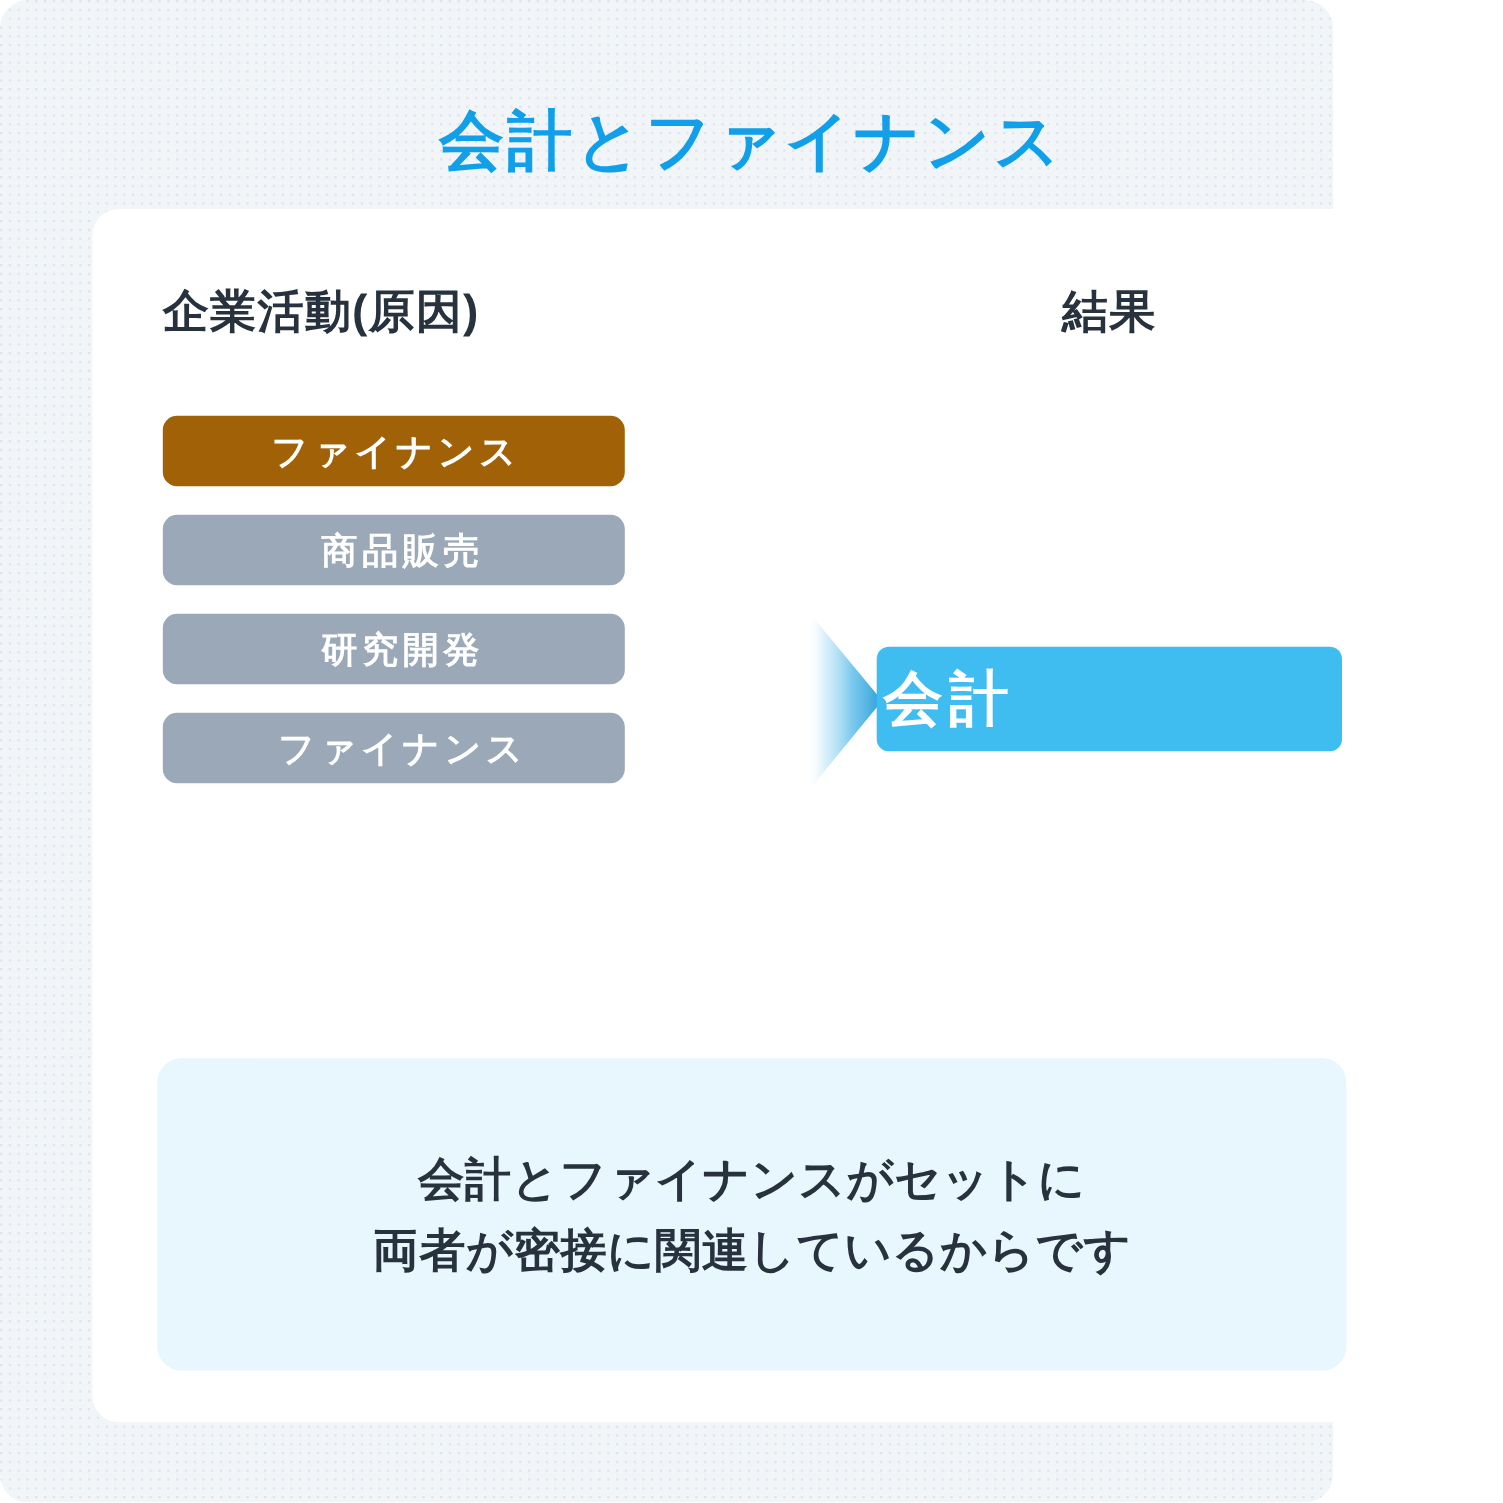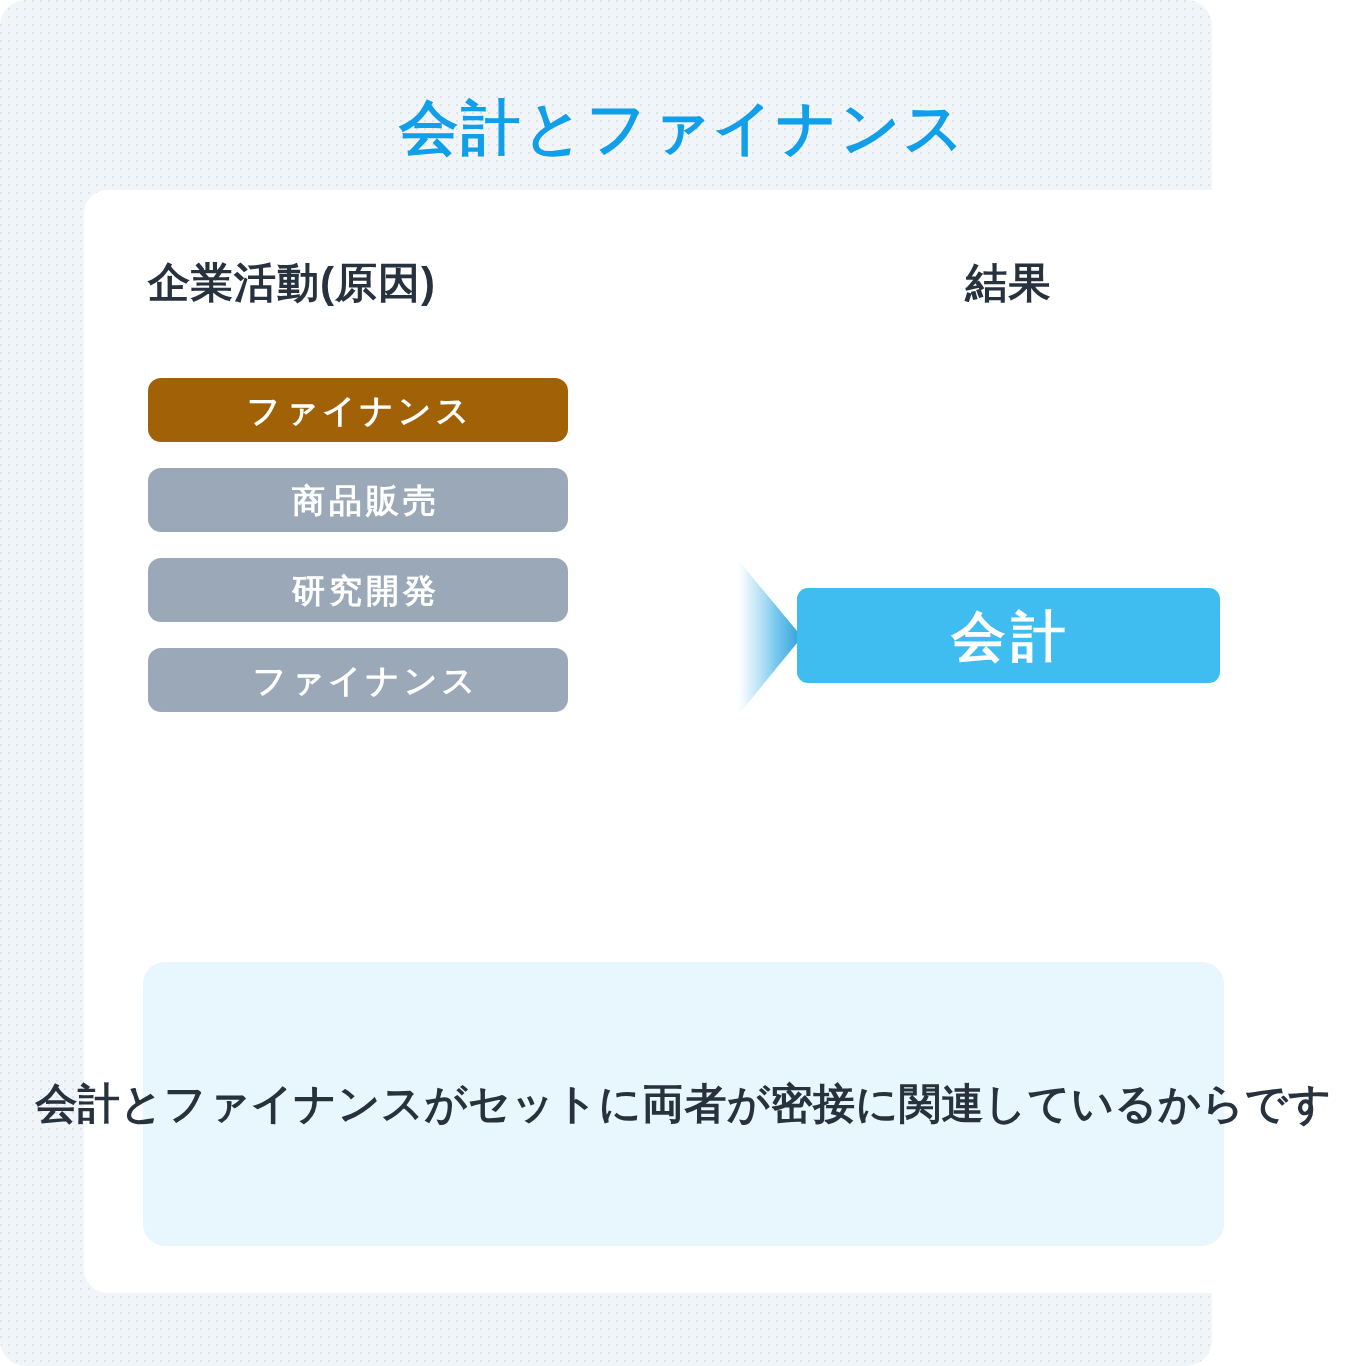--- a/index.html
+++ b/index.html
@@ -118,21 +118,21 @@
   .result-box {
     position: absolute;
     left: 713px;
     top: 398px;
     width: 423px;
     height: 95px;
     background: #3fbdf1;
     border-radius: 11px;
     display: flex;
     align-items: center;
-    justify-content: center;
+    justify-content: flex-start;
   }
   .result-label {
     font-size: 54px;
     font-weight: 700;
     color: #ffffff;
     letter-spacing: 6px;
     line-height: 1;
     padding-left: 6px;
     white-space: nowrap;
   }
@@ -140,21 +140,21 @@
   
   .note-box {
     position: absolute;
     left: 59px;
     top: 772px;
     width: 1081px;
     height: 284px;
     background: #e8f6fd;
     border-radius: 22px;
     display: flex;
-    flex-direction: row;
+    flex-direction: column;
     align-items: center;
     justify-content: center;
   }
   .note-line {
     font-size: 42px;
     font-weight: 700;
     color: #27323e;
     line-height: 1.55;
     letter-spacing: 0.5px;
     white-space: nowrap;

